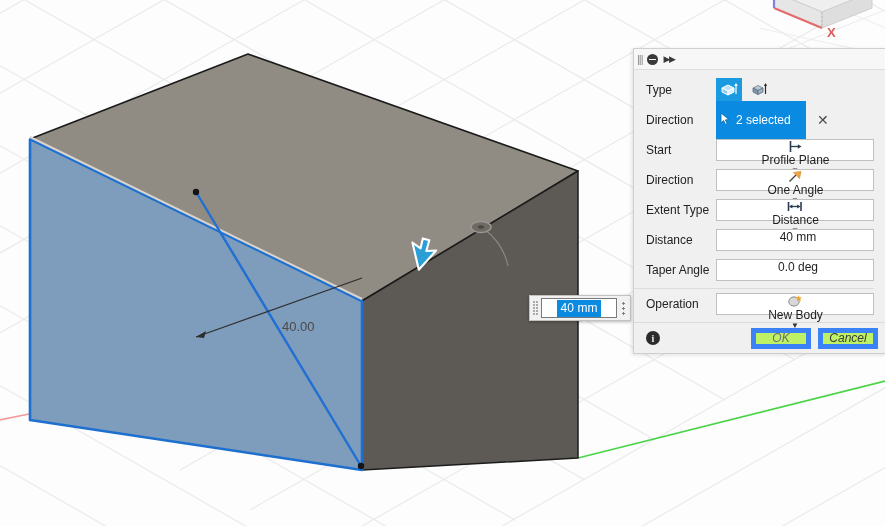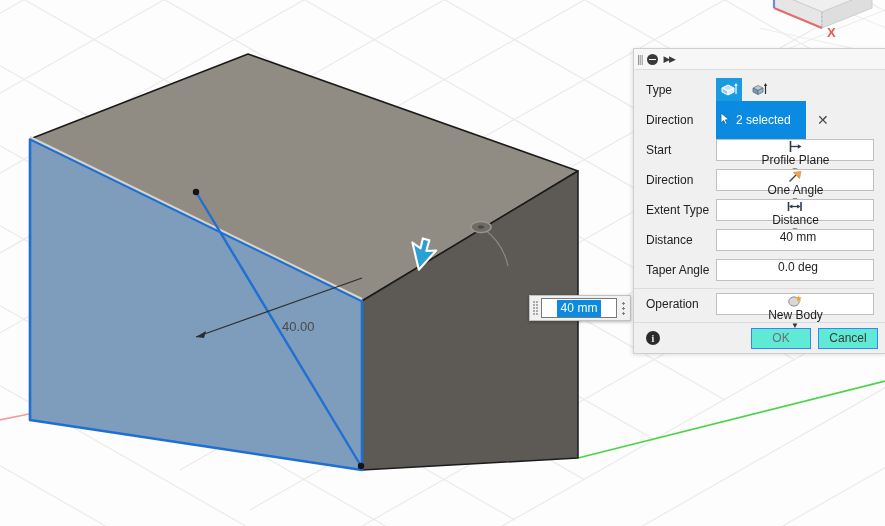--- a/index.html
+++ b/index.html
@@ -262,29 +262,30 @@
     font-family: "Liberation Serif", serif;
     display: flex;
     align-items: center;
     justify-content: center;
     flex: none;
   }
   .footer .spacer { flex: 1; }
   .btn {
     height: 21px;
     min-width: 60px;
-    background: #5eead4;
-    border: 1px solid #3b82f6;
+    background: #bef264;
+    border: 5px solid #3b82f6;
     font-size: 12px;
     color: #3a3a3a;
     display: flex;
     align-items: center;
     justify-content: center;
     margin-left: 7px;
     box-sizing: border-box;
+    font-style: italic;
   }
   .btn.ok { color: #6f6f6f; }
 </style>
 </head>
 <body>
 
 <div id="app">
 
   <div id="viewport">
     <svg width="885" height="526" viewBox="0 0 885 526" xmlns="http://www.w3.org/2000/svg">

